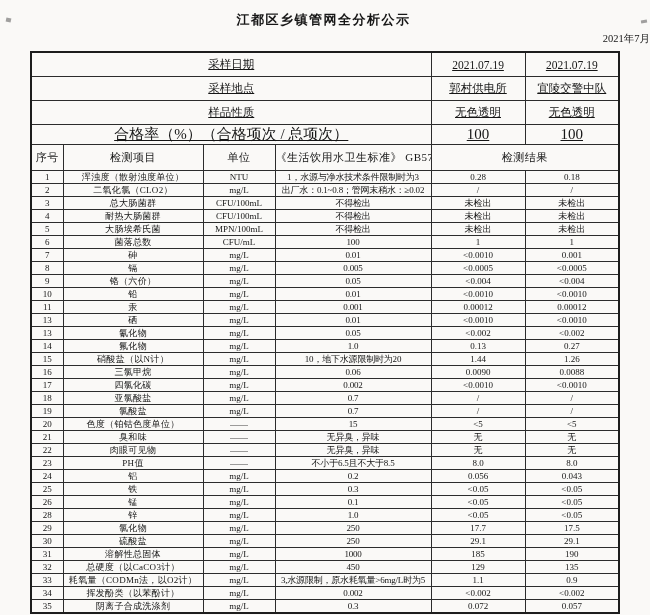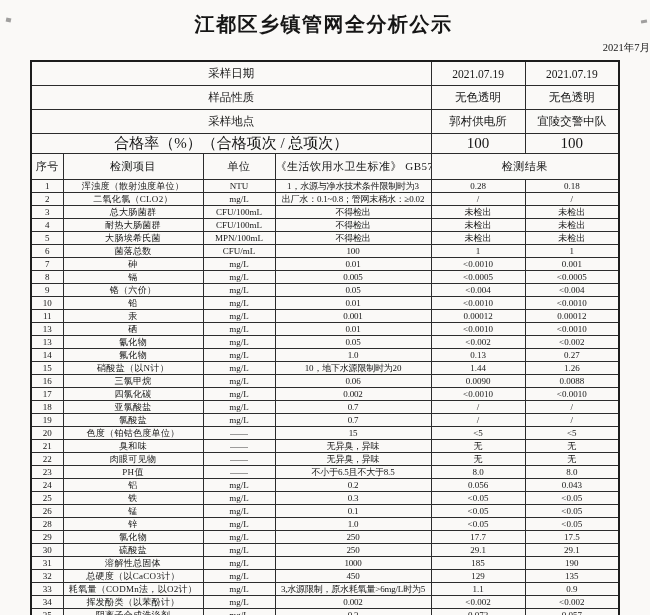--- a/index.html
+++ b/index.html
@@ -6,21 +6,21 @@
   body{
     width:650px;height:615px;
     background:#faf9f7;
     font-family:"Liberation Serif","DejaVu Serif",serif;
     color:#161616;
     overflow:hidden;
   }
   .page{position:relative;width:650px;height:615px;}
   .doc-title{
     text-align:center;
-    font-size:20px;
+    font-size:13px;
     font-weight:bold;
     letter-spacing:1.5px;
     margin:11px 3px 3px 0;
   }
   .doc-subtitle{
     text-align:right;
     font-size:10.5px;
     margin:0 0 5px 0;
   }
   table.main{
@@ -33,21 +33,21 @@
   table.main td, table.main th{
     border:1px solid #2c2c2c;
     padding:0;
     text-align:center;
     vertical-align:middle;
     white-space:nowrap;
     overflow:hidden;
     font-weight:normal;
   }
   
-  tr.meta td{height:23px;font-size:11.5px;}
+  tr.meta td{height:23px;font-size:11.5px;text-decoration:underline;}
   tr.meta-last td{height:16px;font-size:15px;}
   
   tr.colhead th{height:25px;font-size:11px;letter-spacing:0.5px;}
   
   tbody.items td{height:12px;font-size:9px;line-height:11px;}
   td.c-item{text-align:left;padding-left:3px;letter-spacing:0.3px;font-family:Liberation Serif, serif;}
   td.c-std{font-size:8.6px;letter-spacing:-0.2px;}
   
   .page:before,.page:after{
     content:"";position:absolute;background:#555;opacity:0.55;
@@ -73,28 +73,28 @@
         <col style="width:94px">
     </colgroup>
 
     <tbody>
       <tr class="meta">
         <td colspan="4">采样日期</td>
         <td>2021.07.19</td>
         <td>2021.07.19</td>
       </tr>
       <tr class="meta">
+        <td colspan="4">采样地点</td>
+        <td>郭村供电所</td>
+        <td>宜陵交警中队</td>
+      </tr>
+      <tr class="meta">
         <td colspan="4">样品性质</td>
         <td>无色透明</td>
         <td>无色透明</td>
-      </tr>
-      <tr class="meta">
-        <td colspan="4">采样地点</td>
-        <td>郭村供电所</td>
-        <td>宜陵交警中队</td>
       </tr>
       <tr class="meta meta-last">
         <td colspan="4">合格率（%）（合格项次 / 总项次）</td>
         <td>100</td>
         <td>100</td>
       </tr>
       <tr class="colhead">
         <th>序号</th>
         <th>检测项目</th>
         <th>单位</th>

